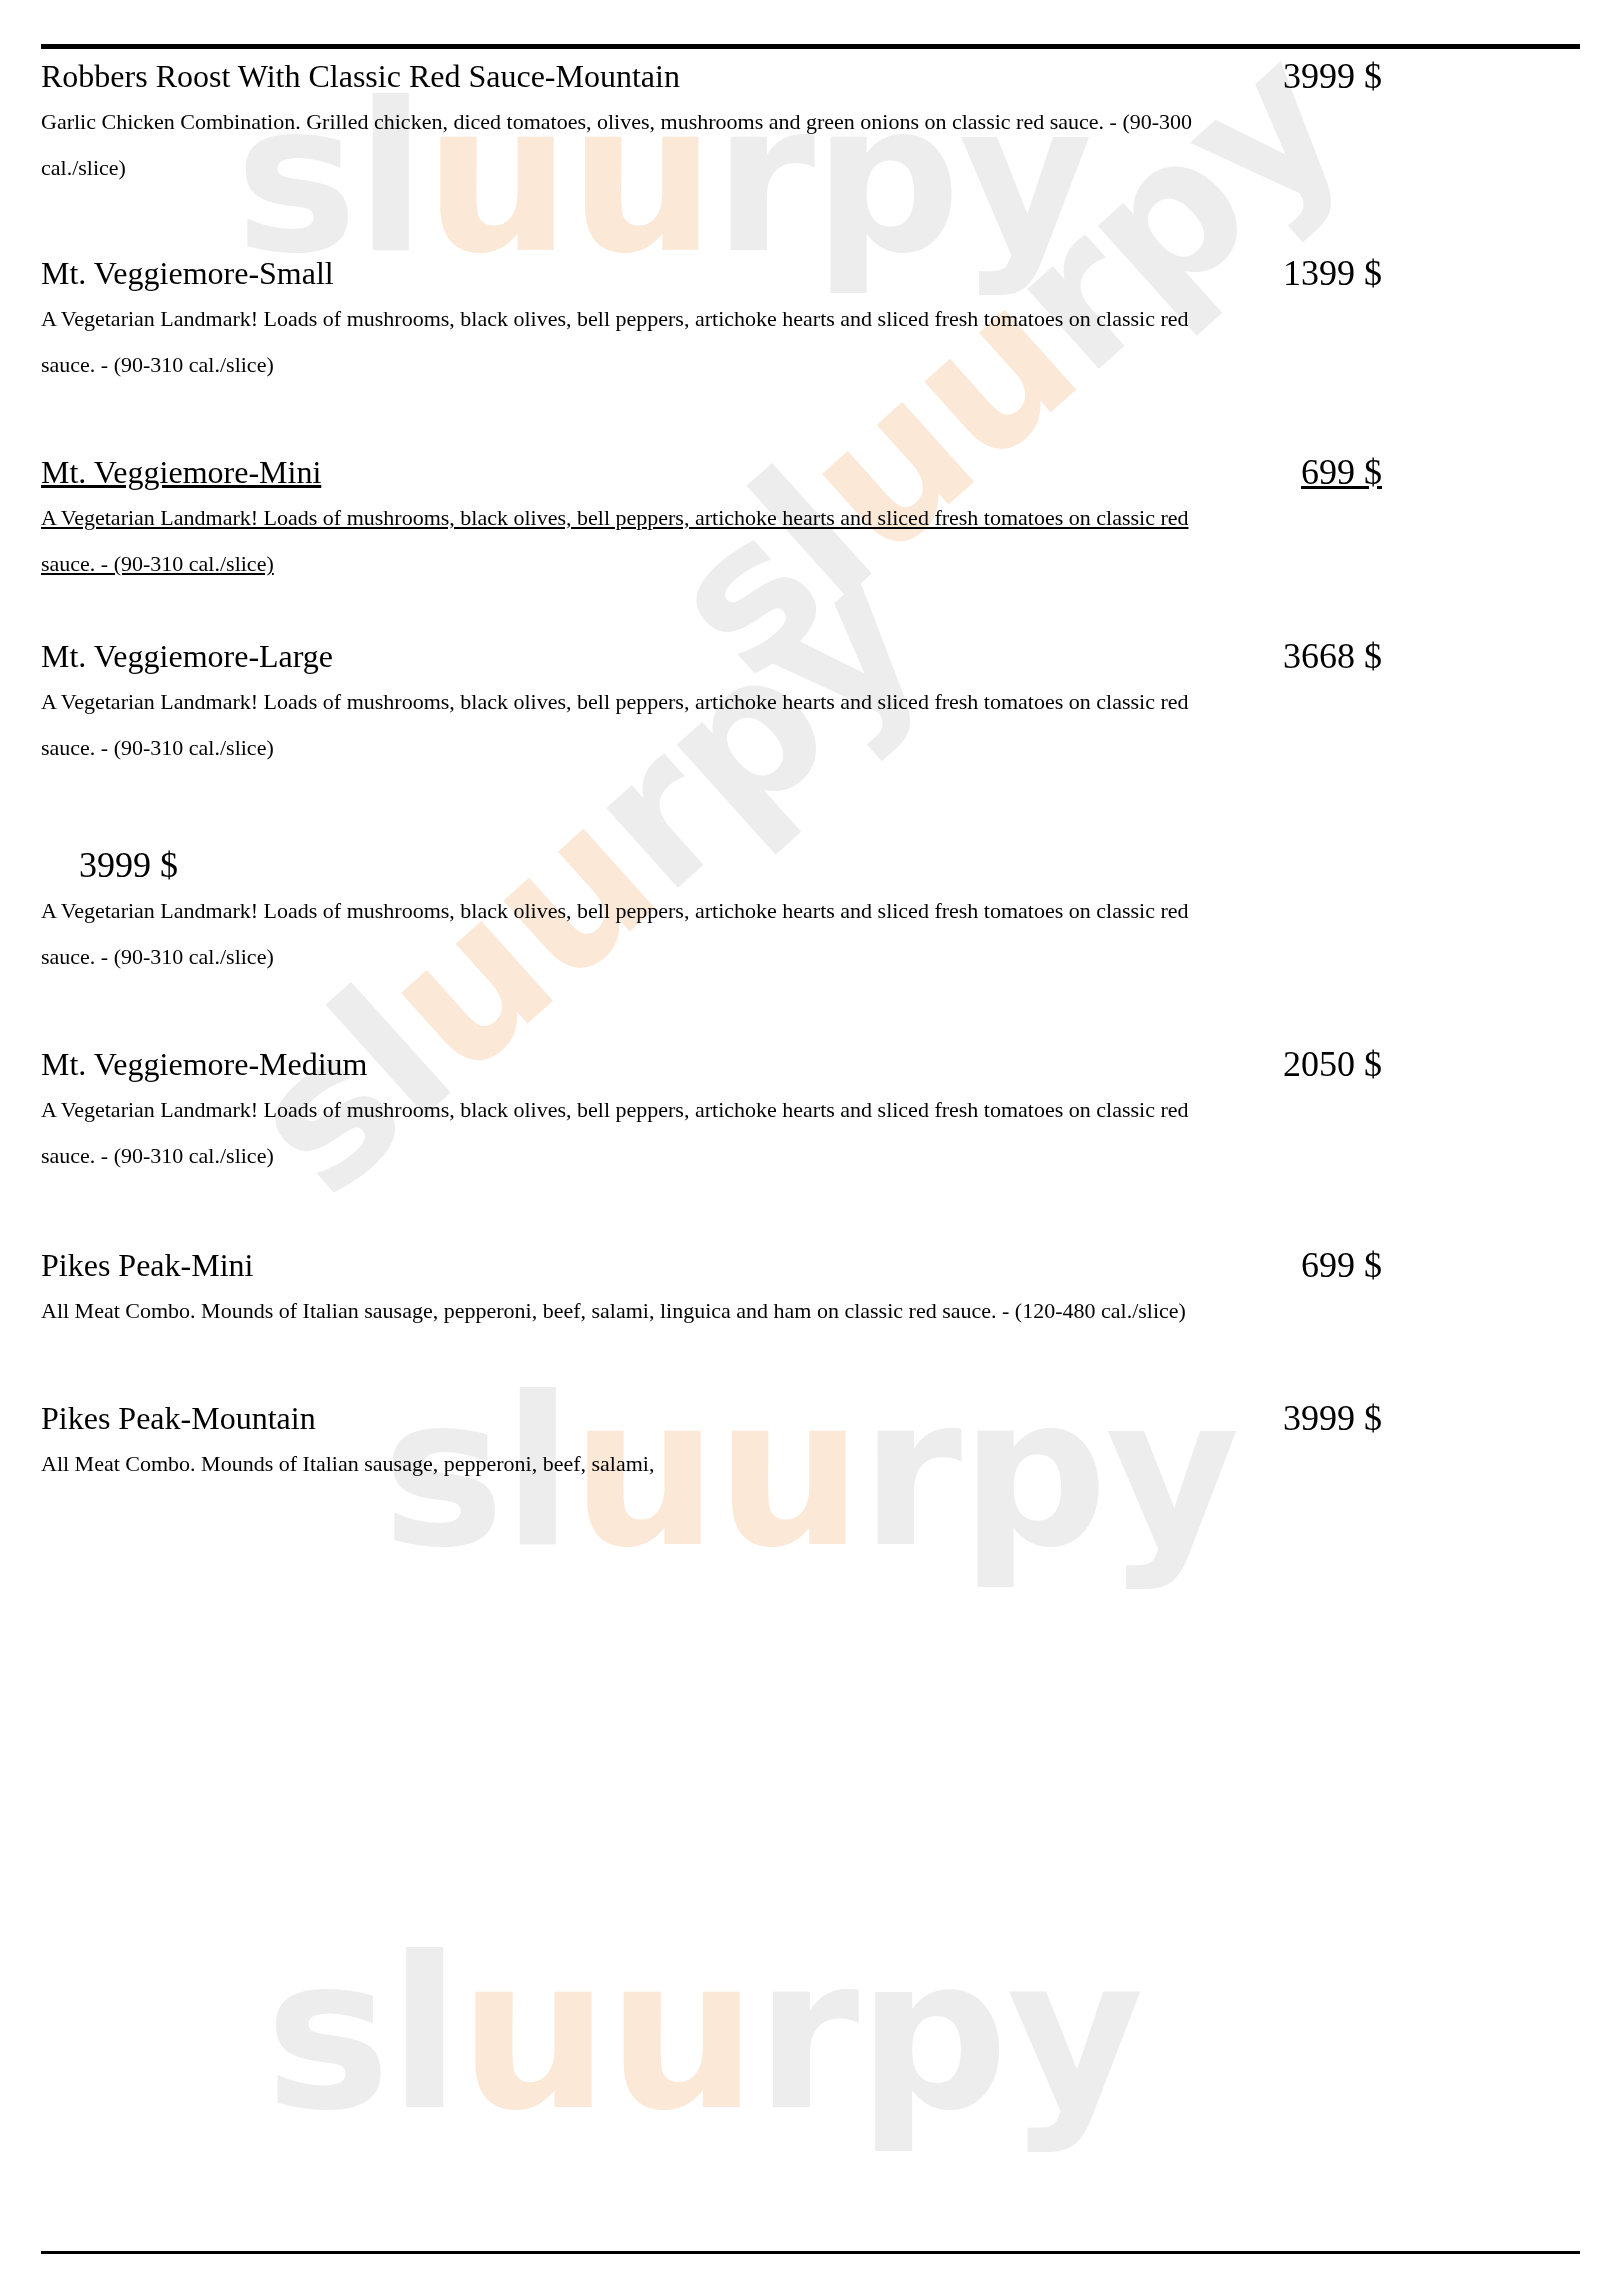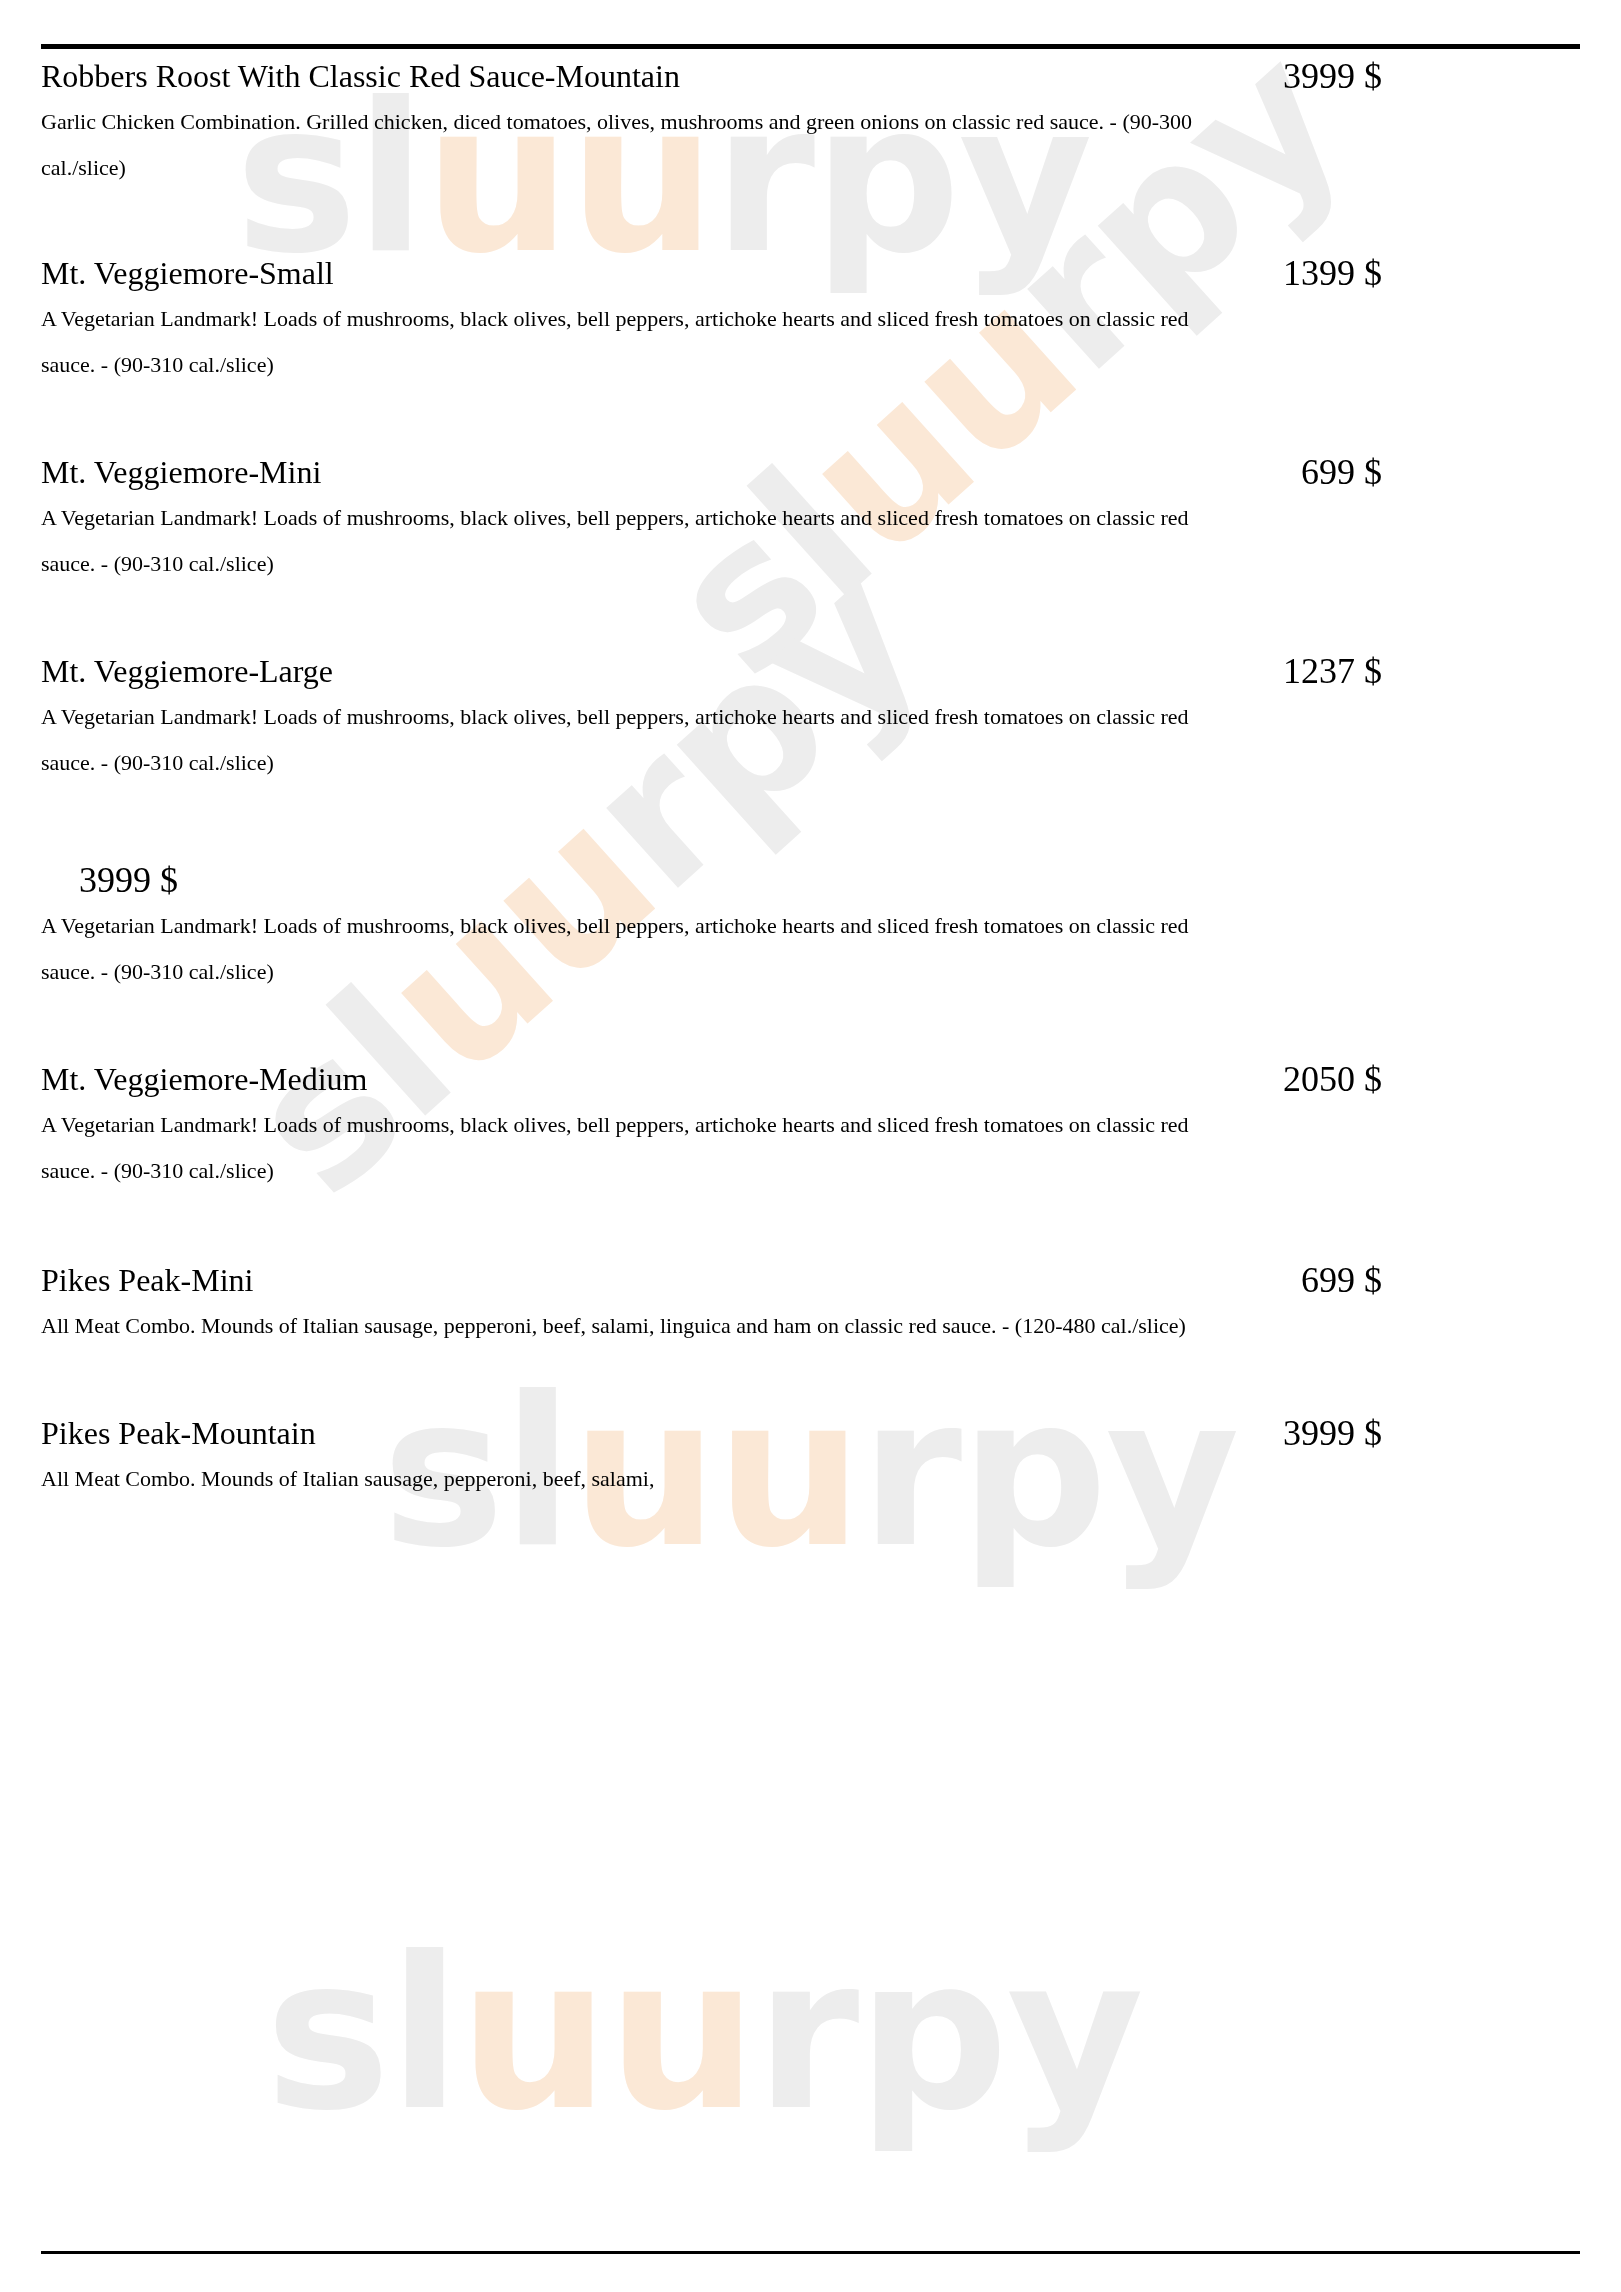--- a/index.html
+++ b/index.html
@@ -98,21 +98,21 @@
   .item-desc {
     font-size: 22px;
     line-height: 46px;
     max-width: 1166px;
     margin-top: 0px;
   }
 
   
   .mi-0 { margin-bottom: 59px; }
   .mi-1 { margin-bottom: 61px; }
-  .mi-2 { margin-bottom: 61px; }
+  .mi-2 { margin-bottom: 46px; text-decoration: underline; }
   .mi-3 { margin-bottom: 71px; }
   .mi-4 { margin-bottom: 61px; }
   .mi-5 { margin-bottom: 63px; }
   .mi-6 { margin-bottom: 61px; }
   .mi-7 { margin-bottom: 0px; }
 </style>
 </head>
 <body>
 
 <div class="watermark-layer">
@@ -149,21 +149,21 @@
       <div class="item-row">
         <div class="item-name">Mt. Veggiemore-Mini</div>
         <div class="item-price">699 $</div>
       </div>
       <div class="item-desc">A Vegetarian Landmark! Loads of mushrooms, black olives, bell peppers, artichoke hearts and sliced fresh tomatoes on classic red sauce. - (90-310 cal./slice)</div>
     </div>
 
     <div class="menu-item mi-3">
       <div class="item-row">
         <div class="item-name">Mt. Veggiemore-Large</div>
-        <div class="item-price">1237 $</div>
+        <div class="item-price">3668 $</div>
       </div>
       <div class="item-desc">A Vegetarian Landmark! Loads of mushrooms, black olives, bell peppers, artichoke hearts and sliced fresh tomatoes on classic red sauce. - (90-310 cal./slice)</div>
     </div>
 
     <div class="menu-item mi-4">
       <div class="item-row">
         <div class="item-price">3999 $</div>
       </div>
       <div class="item-desc">A Vegetarian Landmark! Loads of mushrooms, black olives, bell peppers, artichoke hearts and sliced fresh tomatoes on classic red sauce. - (90-310 cal./slice)</div>
     </div>

